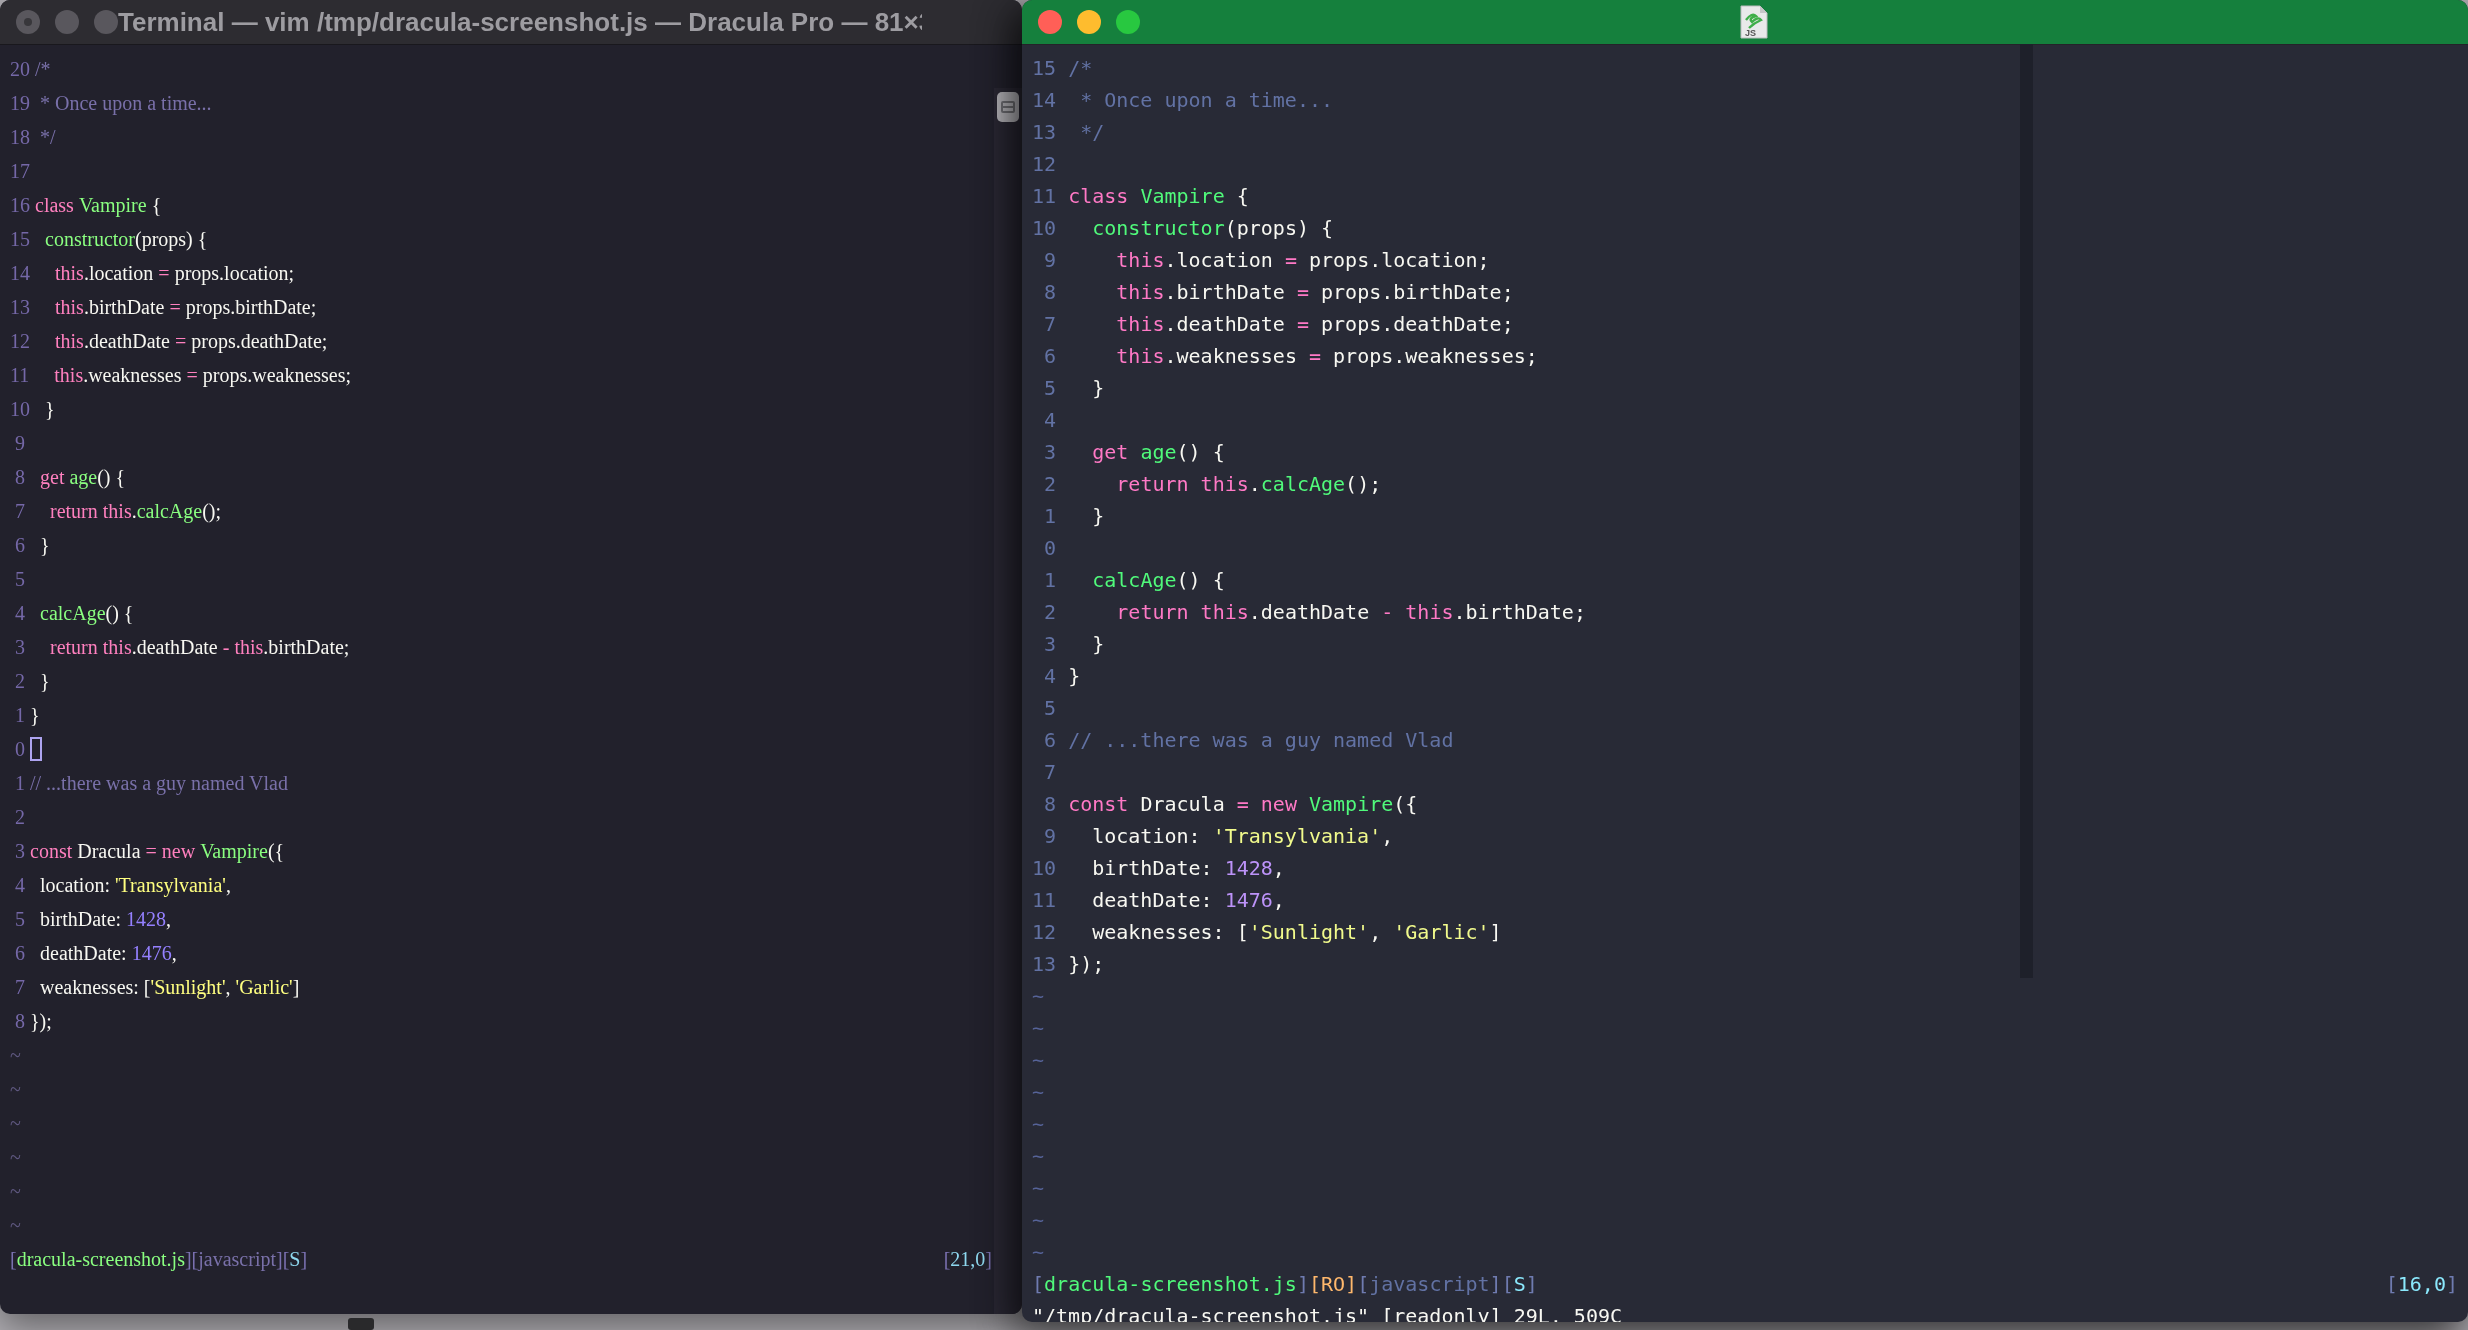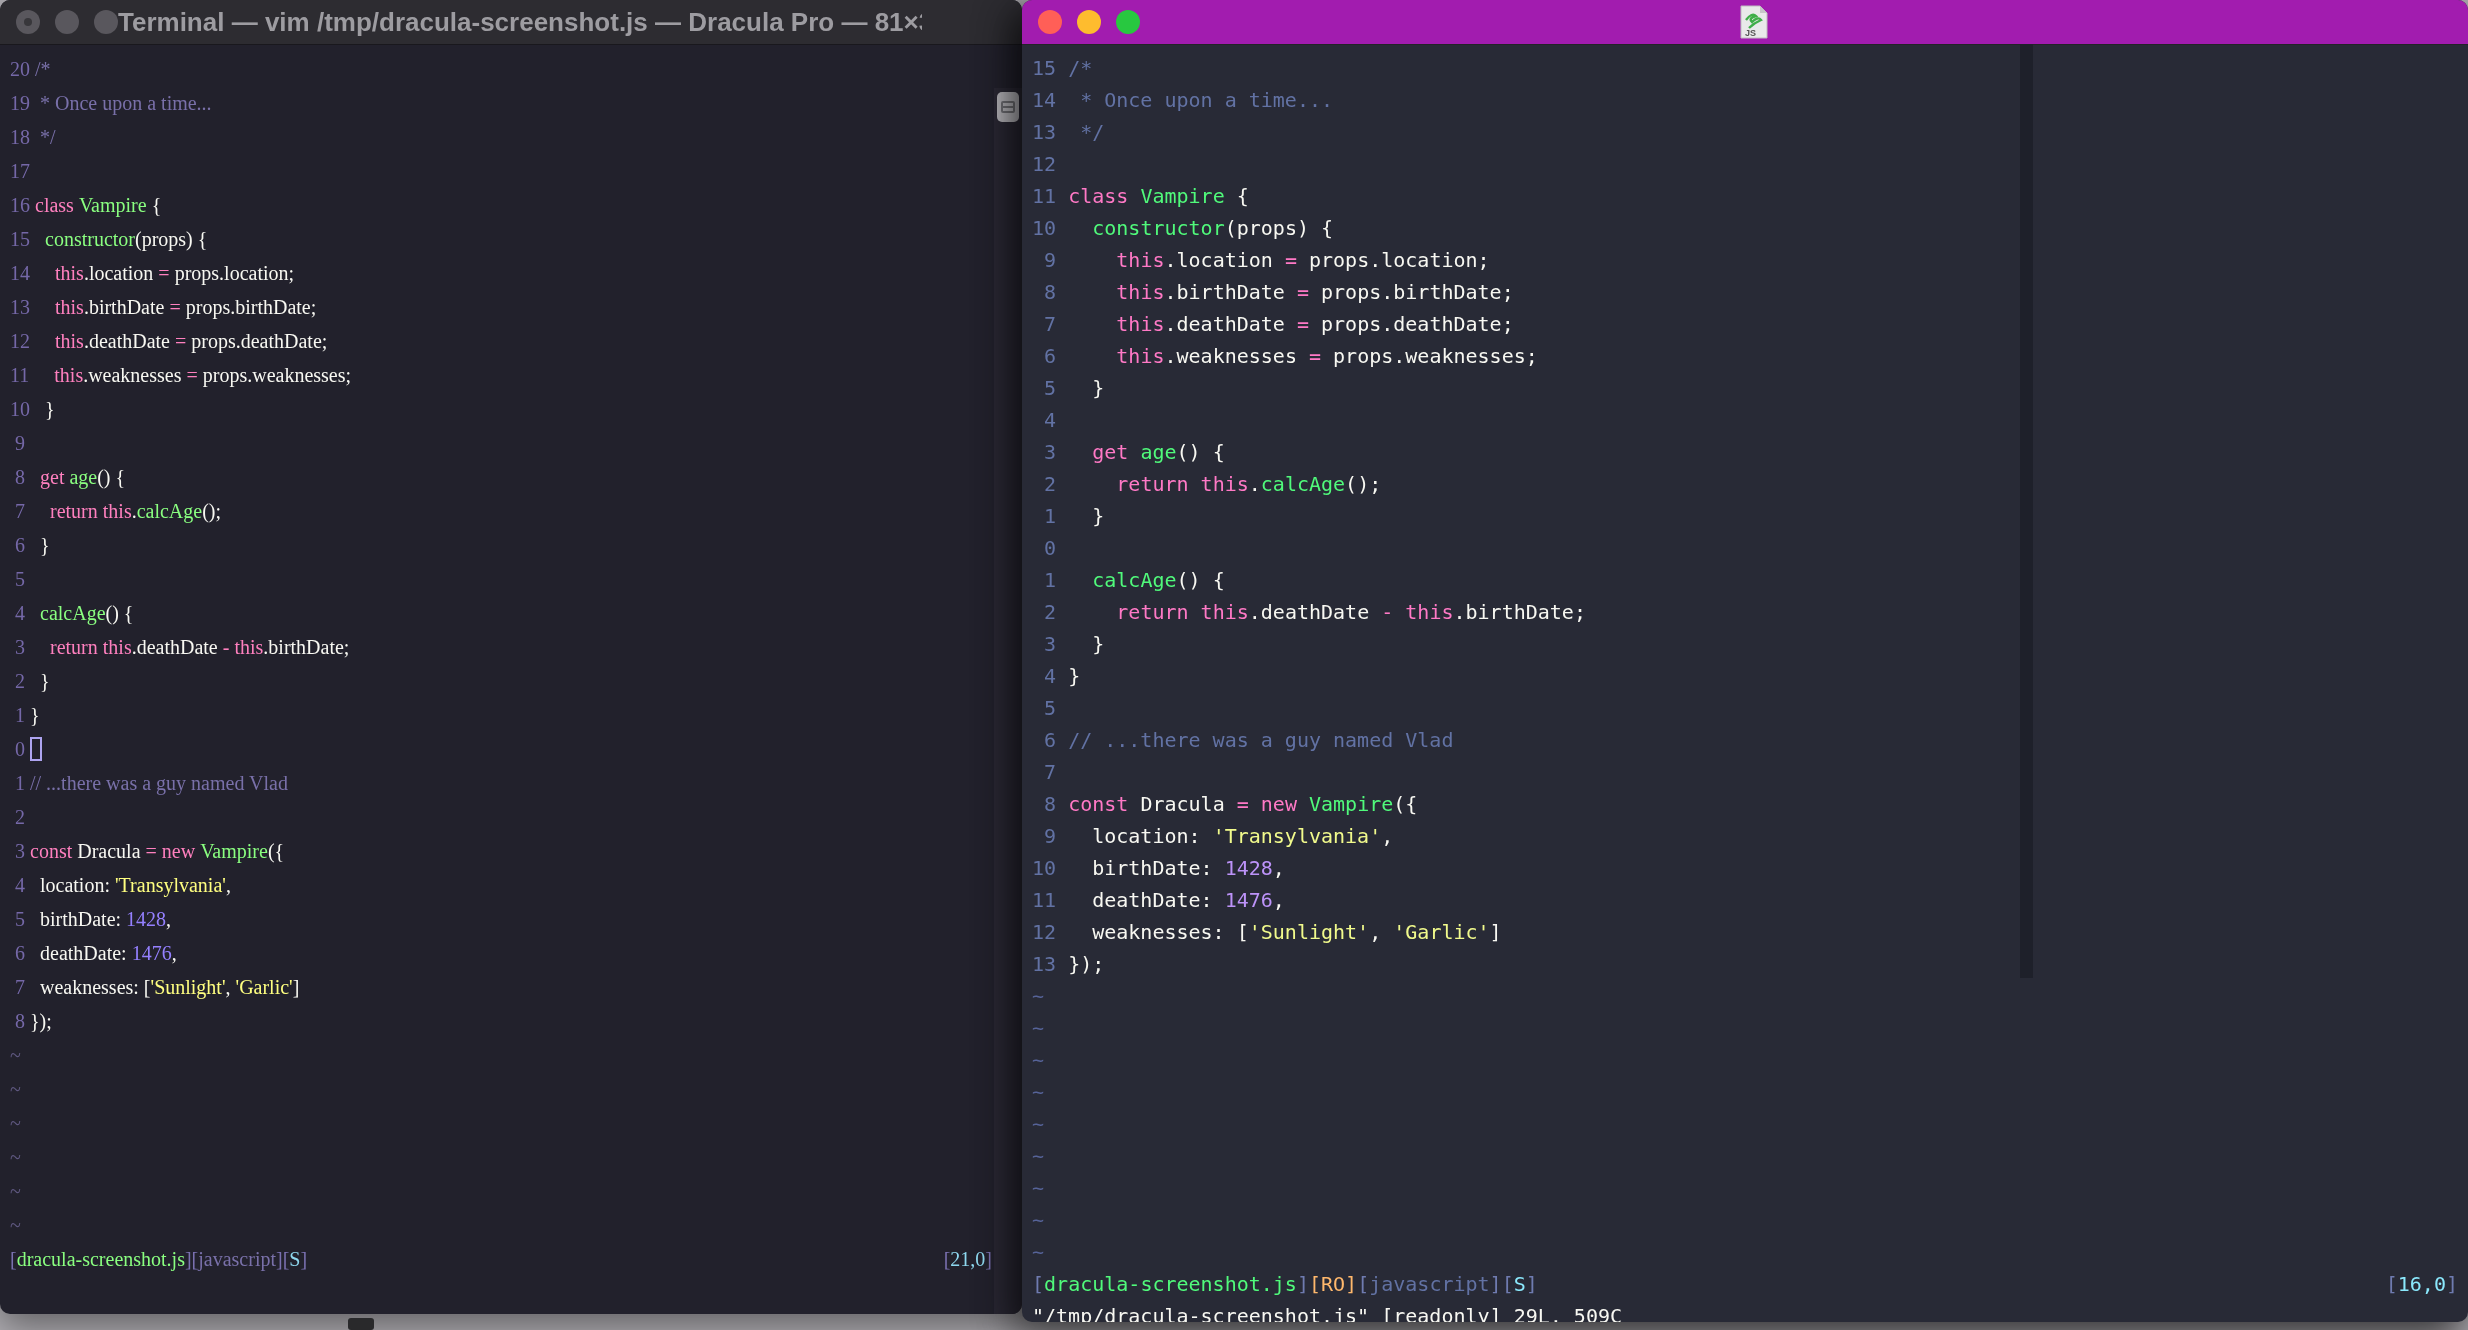--- a/index.html
+++ b/index.html
@@ -71,21 +71,21 @@
       <div class="lines mono" id="left-lines"><div class="row"><span class="num" style="color: rgb(117, 104, 168);">20 </span><span style="color: rgb(121, 112, 169);">/*</span></div><div class="row"><span class="num" style="color: rgb(117, 104, 168);">19 </span><span style="color: rgb(121, 112, 169);"> * Once upon a time...</span></div><div class="row"><span class="num" style="color: rgb(117, 104, 168);">18 </span><span style="color: rgb(121, 112, 169);"> */</span></div><div class="row"><span class="num" style="color: rgb(117, 104, 168);">17 </span></div><div class="row"><span class="num" style="color: rgb(117, 104, 168);">16 </span><span style="color: rgb(255, 128, 191);">class</span><span style="color: rgb(248, 248, 242);"> </span><span style="color: rgb(138, 255, 128);">Vampire</span><span style="color: rgb(248, 248, 242);"> {</span></div><div class="row"><span class="num" style="color: rgb(117, 104, 168);">15 </span><span style="color: rgb(248, 248, 242);">  </span><span style="color: rgb(138, 255, 128);">constructor</span><span style="color: rgb(248, 248, 242);">(props) {</span></div><div class="row"><span class="num" style="color: rgb(117, 104, 168);">14 </span><span style="color: rgb(248, 248, 242);">    </span><span style="color: rgb(255, 128, 191);">this</span><span style="color: rgb(248, 248, 242);">.location </span><span style="color: rgb(255, 128, 191);">=</span><span style="color: rgb(248, 248, 242);"> props.location;</span></div><div class="row"><span class="num" style="color: rgb(117, 104, 168);">13 </span><span style="color: rgb(248, 248, 242);">    </span><span style="color: rgb(255, 128, 191);">this</span><span style="color: rgb(248, 248, 242);">.birthDate </span><span style="color: rgb(255, 128, 191);">=</span><span style="color: rgb(248, 248, 242);"> props.birthDate;</span></div><div class="row"><span class="num" style="color: rgb(117, 104, 168);">12 </span><span style="color: rgb(248, 248, 242);">    </span><span style="color: rgb(255, 128, 191);">this</span><span style="color: rgb(248, 248, 242);">.deathDate </span><span style="color: rgb(255, 128, 191);">=</span><span style="color: rgb(248, 248, 242);"> props.deathDate;</span></div><div class="row"><span class="num" style="color: rgb(117, 104, 168);">11 </span><span style="color: rgb(248, 248, 242);">    </span><span style="color: rgb(255, 128, 191);">this</span><span style="color: rgb(248, 248, 242);">.weaknesses </span><span style="color: rgb(255, 128, 191);">=</span><span style="color: rgb(248, 248, 242);"> props.weaknesses;</span></div><div class="row"><span class="num" style="color: rgb(117, 104, 168);">10 </span><span style="color: rgb(248, 248, 242);">  }</span></div><div class="row"><span class="num" style="color: rgb(117, 104, 168);"> 9 </span></div><div class="row"><span class="num" style="color: rgb(117, 104, 168);"> 8 </span><span style="color: rgb(248, 248, 242);">  </span><span style="color: rgb(255, 128, 191);">get</span><span style="color: rgb(248, 248, 242);"> </span><span style="color: rgb(138, 255, 128);">age</span><span style="color: rgb(248, 248, 242);">() {</span></div><div class="row"><span class="num" style="color: rgb(117, 104, 168);"> 7 </span><span style="color: rgb(248, 248, 242);">    </span><span style="color: rgb(255, 128, 191);">return</span><span style="color: rgb(248, 248, 242);"> </span><span style="color: rgb(255, 128, 191);">this</span><span style="color: rgb(248, 248, 242);">.</span><span style="color: rgb(138, 255, 128);">calcAge</span><span style="color: rgb(248, 248, 242);">();</span></div><div class="row"><span class="num" style="color: rgb(117, 104, 168);"> 6 </span><span style="color: rgb(248, 248, 242);">  }</span></div><div class="row"><span class="num" style="color: rgb(117, 104, 168);"> 5 </span></div><div class="row"><span class="num" style="color: rgb(117, 104, 168);"> 4 </span><span style="color: rgb(248, 248, 242);">  </span><span style="color: rgb(138, 255, 128);">calcAge</span><span style="color: rgb(248, 248, 242);">() {</span></div><div class="row"><span class="num" style="color: rgb(117, 104, 168);"> 3 </span><span style="color: rgb(248, 248, 242);">    </span><span style="color: rgb(255, 128, 191);">return</span><span style="color: rgb(248, 248, 242);"> </span><span style="color: rgb(255, 128, 191);">this</span><span style="color: rgb(248, 248, 242);">.deathDate </span><span style="color: rgb(255, 128, 191);">-</span><span style="color: rgb(248, 248, 242);"> </span><span style="color: rgb(255, 128, 191);">this</span><span style="color: rgb(248, 248, 242);">.birthDate;</span></div><div class="row"><span class="num" style="color: rgb(117, 104, 168);"> 2 </span><span style="color: rgb(248, 248, 242);">  }</span></div><div class="row"><span class="num" style="color: rgb(117, 104, 168);"> 1 </span><span style="color: rgb(248, 248, 242);">}</span></div><div class="row"><span class="num" style="color: rgb(117, 104, 168);"> 0 </span><span class="cursor-hollow"></span></div><div class="row"><span class="num" style="color: rgb(117, 104, 168);"> 1 </span><span style="color: rgb(121, 112, 169);">// ...there was a guy named Vlad</span></div><div class="row"><span class="num" style="color: rgb(117, 104, 168);"> 2 </span></div><div class="row"><span class="num" style="color: rgb(117, 104, 168);"> 3 </span><span style="color: rgb(255, 128, 191);">const</span><span style="color: rgb(248, 248, 242);"> Dracula </span><span style="color: rgb(255, 128, 191);">=</span><span style="color: rgb(248, 248, 242);"> </span><span style="color: rgb(255, 128, 191);">new</span><span style="color: rgb(248, 248, 242);"> </span><span style="color: rgb(138, 255, 128);">Vampire</span><span style="color: rgb(248, 248, 242);">({</span></div><div class="row"><span class="num" style="color: rgb(117, 104, 168);"> 4 </span><span style="color: rgb(248, 248, 242);">  location: </span><span style="color: rgb(255, 255, 128);">'Transylvania'</span><span style="color: rgb(248, 248, 242);">,</span></div><div class="row"><span class="num" style="color: rgb(117, 104, 168);"> 5 </span><span style="color: rgb(248, 248, 242);">  birthDate: </span><span style="color: rgb(149, 128, 255);">1428</span><span style="color: rgb(248, 248, 242);">,</span></div><div class="row"><span class="num" style="color: rgb(117, 104, 168);"> 6 </span><span style="color: rgb(248, 248, 242);">  deathDate: </span><span style="color: rgb(149, 128, 255);">1476</span><span style="color: rgb(248, 248, 242);">,</span></div><div class="row"><span class="num" style="color: rgb(117, 104, 168);"> 7 </span><span style="color: rgb(248, 248, 242);">  weaknesses: [</span><span style="color: rgb(255, 255, 128);">'Sunlight'</span><span style="color: rgb(248, 248, 242);">, </span><span style="color: rgb(255, 255, 128);">'Garlic'</span><span style="color: rgb(248, 248, 242);">]</span></div><div class="row"><span class="num" style="color: rgb(117, 104, 168);"> 8 </span><span style="color: rgb(248, 248, 242);">});</span></div><div class="row" style="color: rgb(95, 88, 128);">~</div><div class="row" style="color: rgb(95, 88, 128);">~</div><div class="row" style="color: rgb(95, 88, 128);">~</div><div class="row" style="color: rgb(95, 88, 128);">~</div><div class="row" style="color: rgb(95, 88, 128);">~</div><div class="row" style="color: rgb(95, 88, 128);">~</div><div class="row status-row"><span style="color: rgb(122, 112, 176);">[</span><span style="color: rgb(138, 255, 128);">dracula-screenshot.js</span><span style="color: rgb(122, 112, 176);">][</span><span style="color: rgb(121, 112, 169);">javascript</span><span style="color: rgb(122, 112, 176);">][</span><span style="color: rgb(143, 217, 240);">S</span><span style="color: rgb(122, 112, 176);">]</span><span class="status-spacer"></span><span style="color: rgb(122, 112, 176);">[</span><span style="color: rgb(143, 217, 240);">21,0</span><span style="color: rgb(122, 112, 176);">]</span></div><div class="row" style="color: rgb(248, 248, 242);"> </div></div>
       <div class="scrollbar">
         <div class="split-btn">
           <div class="split-glyph"></div>
         </div>
       </div>
     </div>
   </div>
 
   <div class="window win-right" id="right-win" style="background: rgb(40, 42, 54);">
-    <div class="titlebar" id="right-titlebar" style="background: #a21caf; gap: 30px;">
+    <div class="titlebar" id="right-titlebar" style="background: #15803d; gap: 30px;">
       <div class="tl-dots">
         <div class="tl-dot" id="r-dot1" style="background: rgb(255, 95, 87);"></div>
         <div class="tl-dot" id="r-dot2" style="background: rgb(254, 188, 46);"></div>
         <div class="tl-dot" id="r-dot3" style="background: rgb(40, 200, 64);"></div>
       </div>
       <div class="title-wrap">
         <svg width="30" height="36" viewBox="0 0 30 36">
           <path d="M2 2 h19 l7 7 v25 h-26 z" fill="#e9e9ea" stroke="#bdbdbf" stroke-width="1"></path>
           <path d="M21 2 l7 7 h-7 z" fill="#c6c6c8"></path>
           <path d="M7 16 q6 -8 10 -4 q-8 2 -4 6 q6 -6 9 -2 q-7 3 -12 8" fill="none" stroke="#3fae49" stroke-width="2.4"></path>

